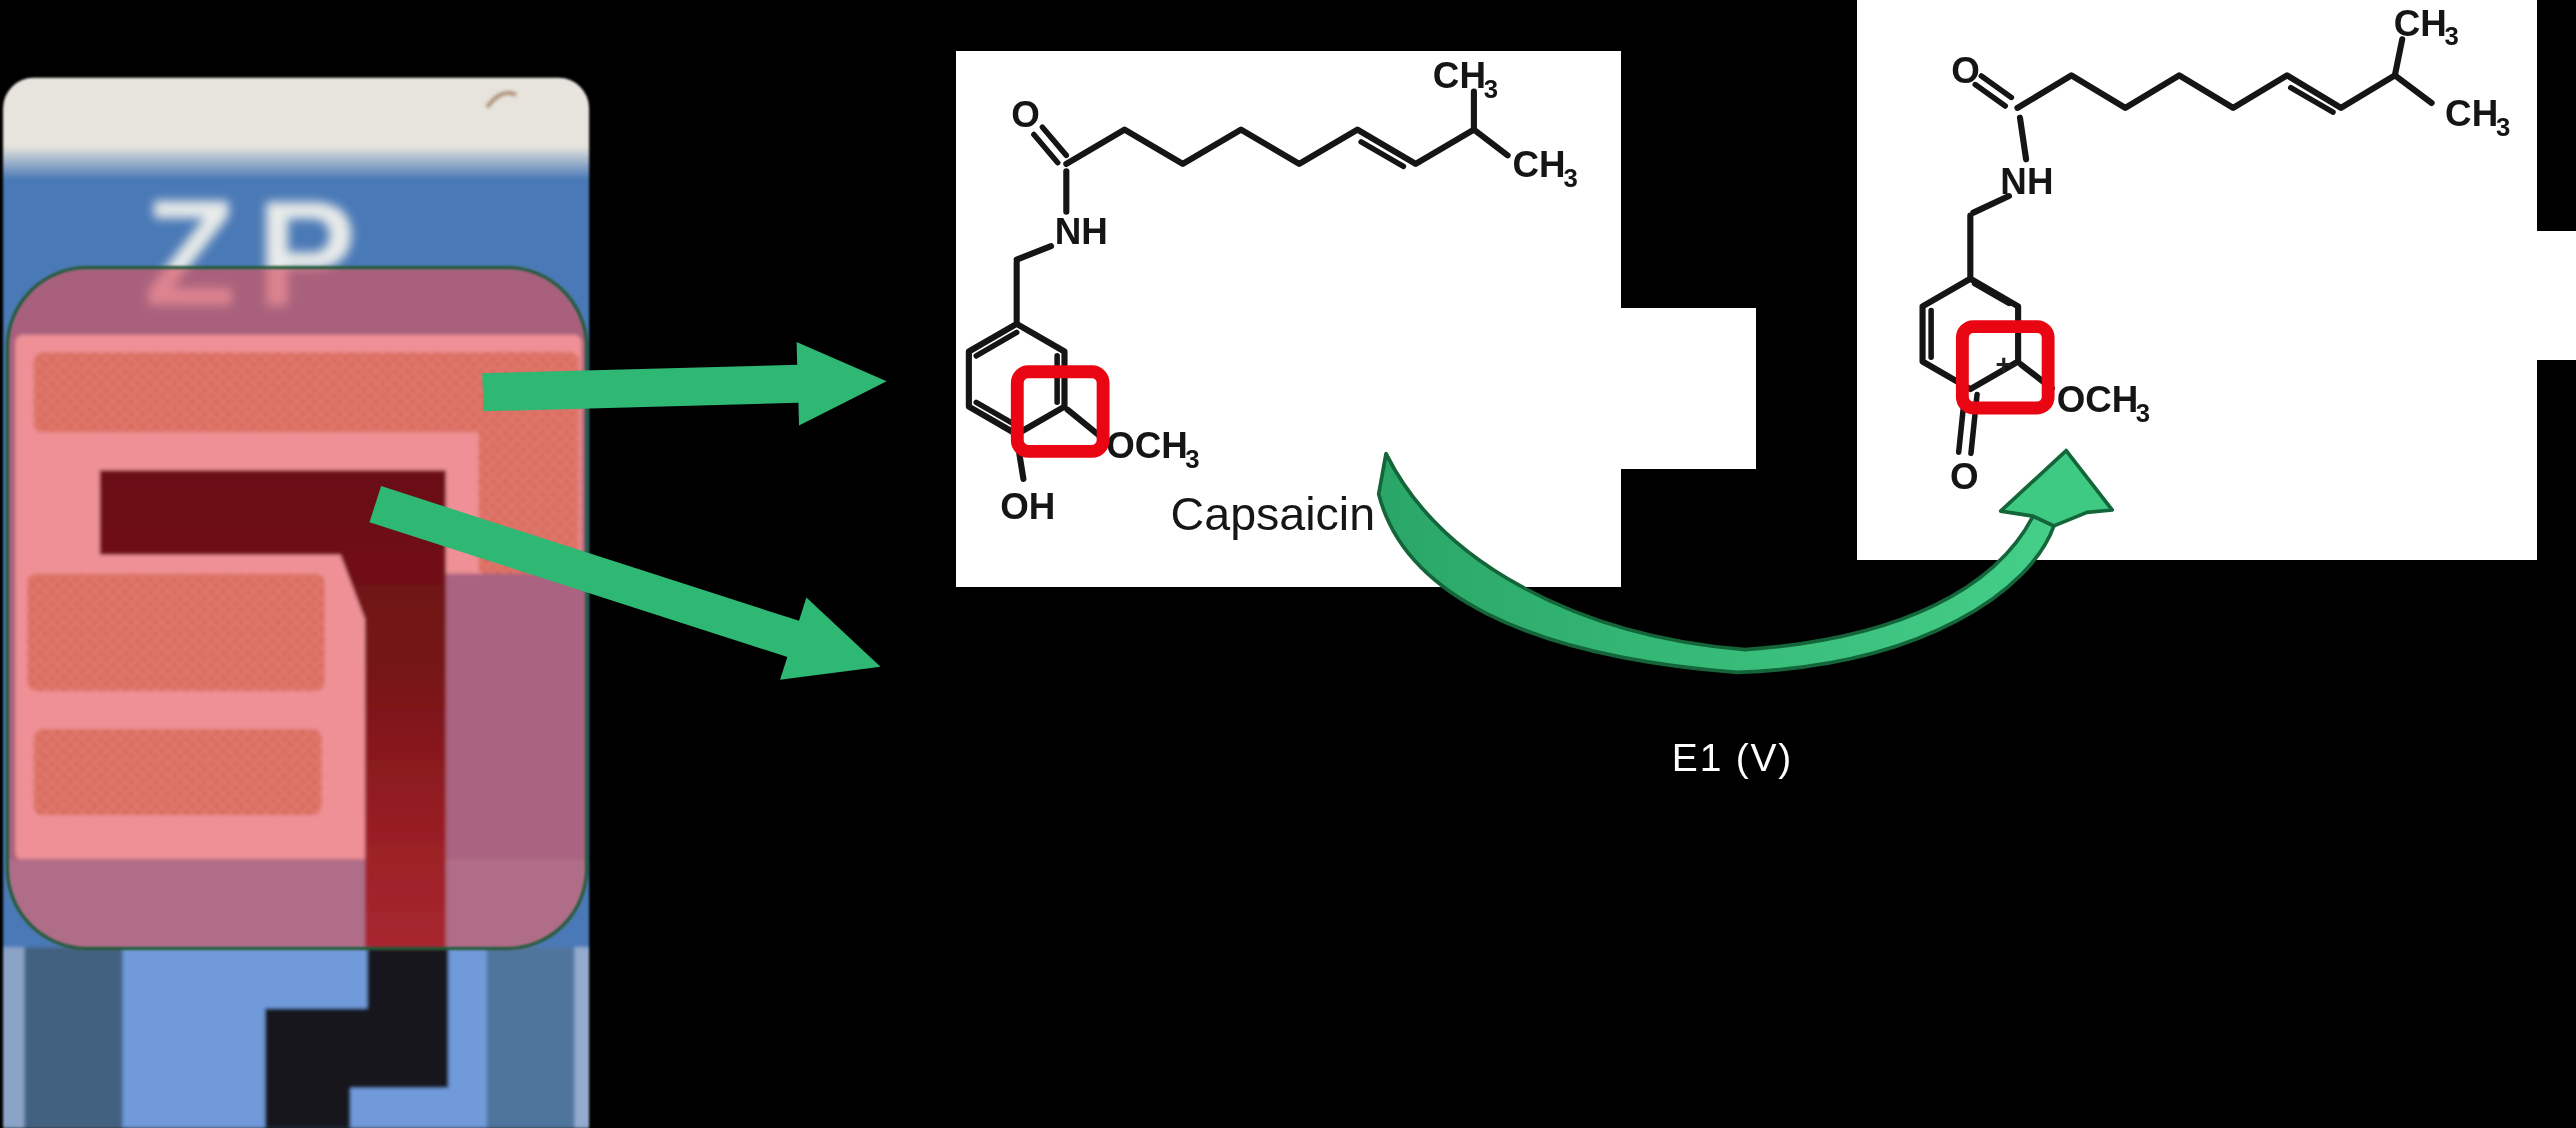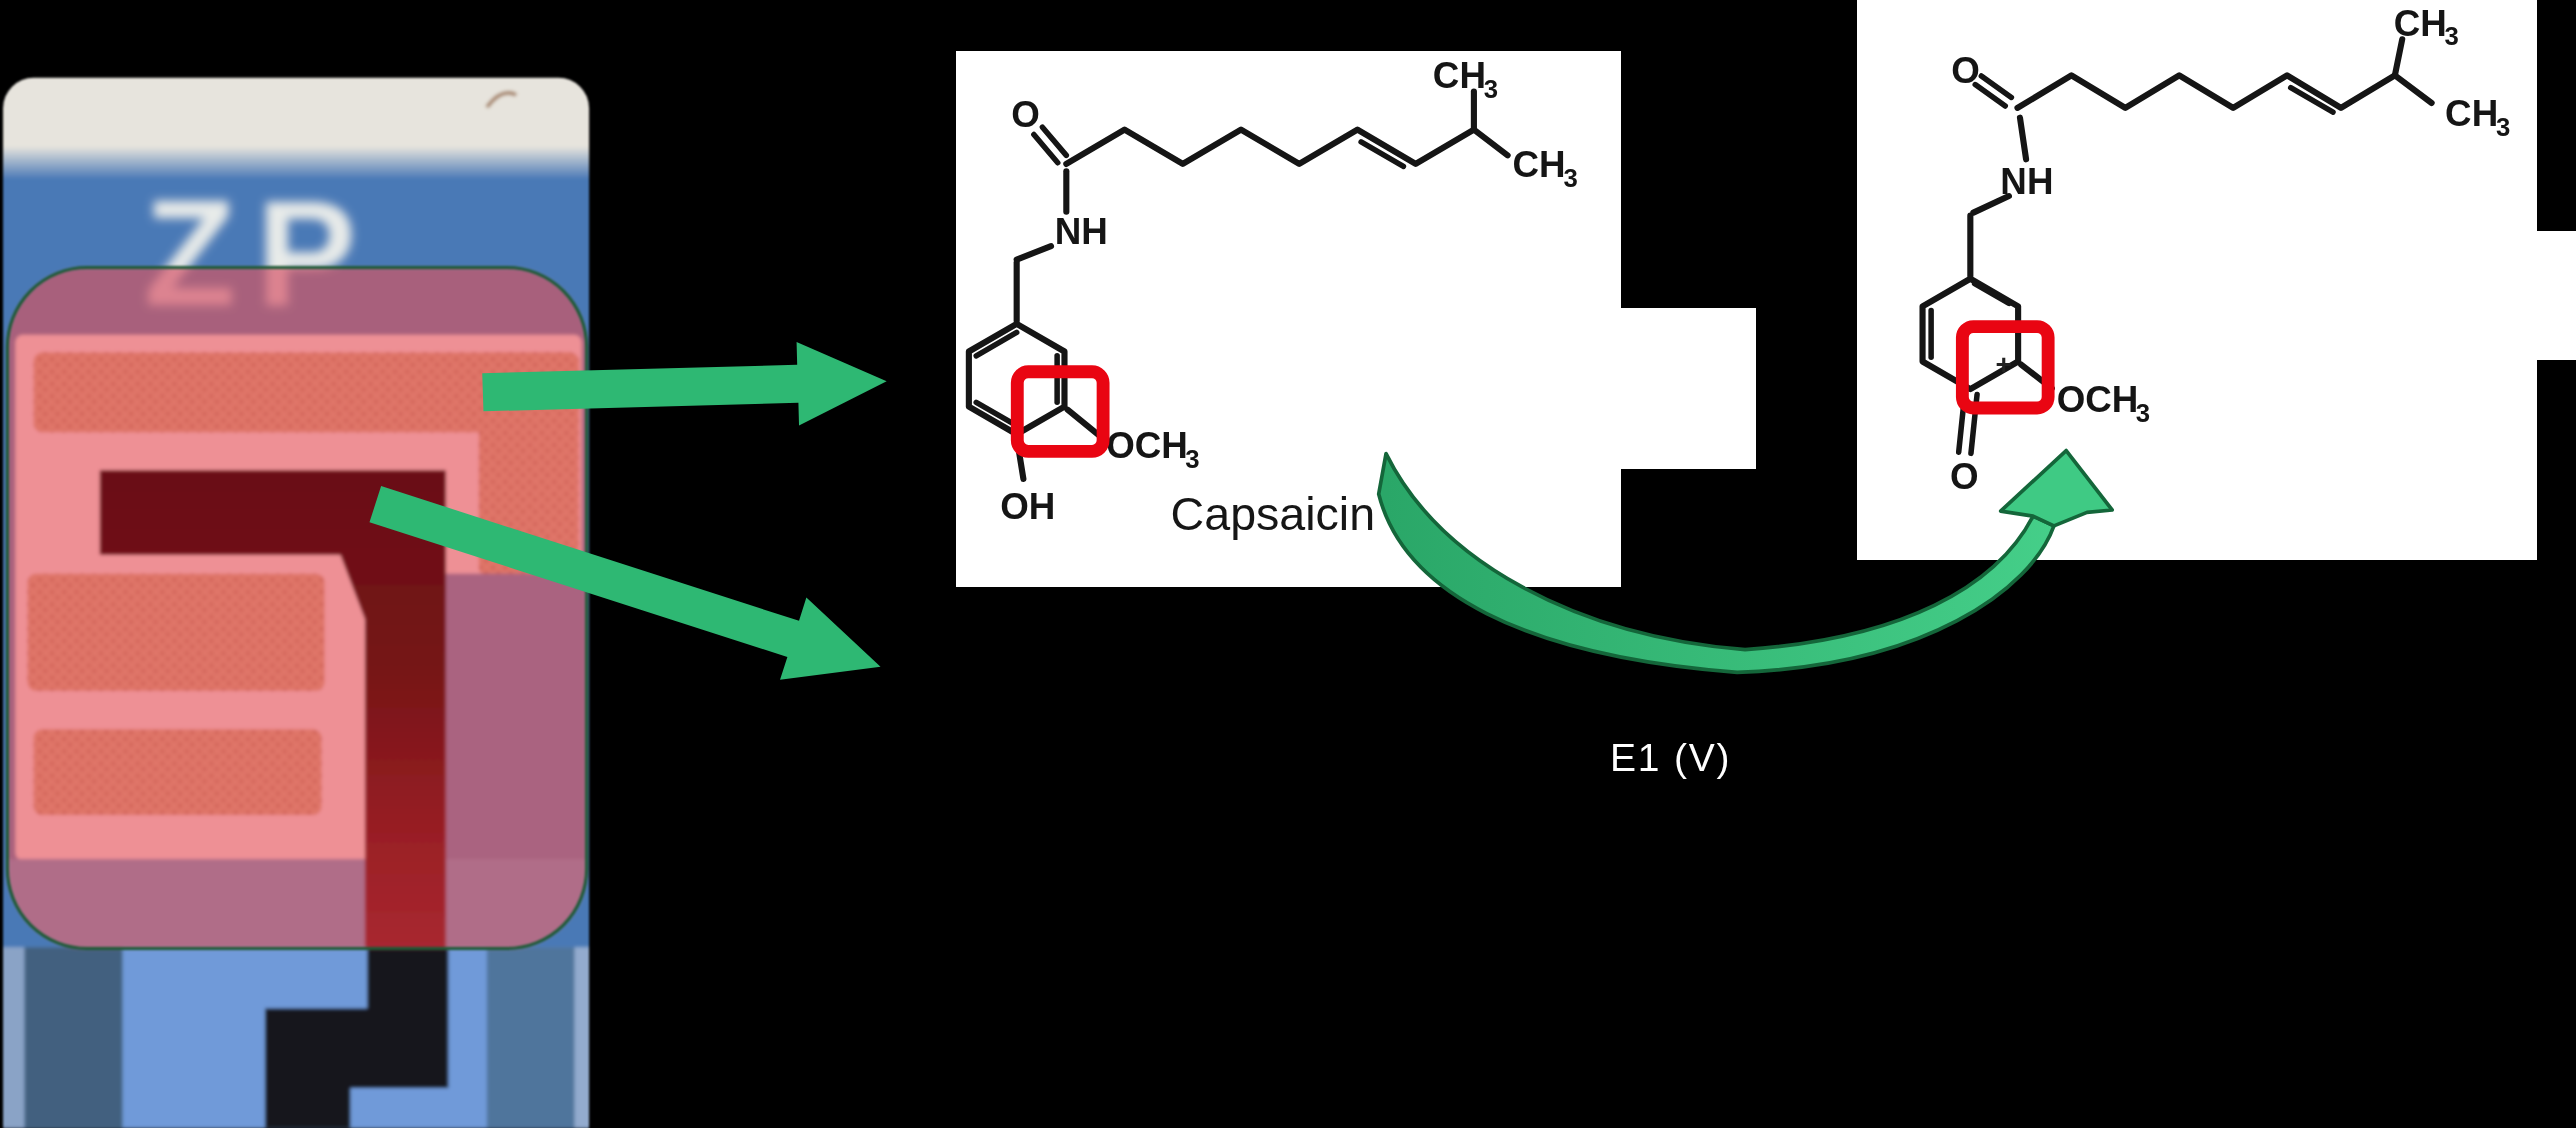--- a/index.html
+++ b/index.html
@@ -10,21 +10,21 @@
   svg text{font-family:"Liberation Sans", sans-serif;}
   .atom{font-weight:700;font-size:60px;fill:#151515;}
   .sub{font-weight:700;font-size:42px;fill:#151515;}
   .molname{font-weight:400;font-size:76px;fill:#161616;}
   .plus{font-weight:700;font-size:46px;fill:#222;}
   .bond{stroke:#151515;stroke-width:10;stroke-linecap:round;stroke-linejoin:round;fill:none;}
   .bond2{stroke:#151515;stroke-width:9;stroke-linecap:round;fill:none;}
   .mol{filter:blur(0.6px);}
   .photo{filter:blur(0.9px);}
   .potential{position:absolute;left:1610px;top:730px;width:245px;height:55px;
-             line-height:55px;text-align:left;color:#ffffff;font-size:39px;
+             line-height:55px;text-align:center;color:#ffffff;font-size:39px;
              font-weight:300;letter-spacing:1.8px;}
 </style>
 </head>
 <body>
 
 <div class="canvas">
 
   <svg class="abs photo" style="left:0;top:0" width="594" height="1129" viewBox="0 0 970 1842">
     <defs>
       <clipPath id="photoClip">

